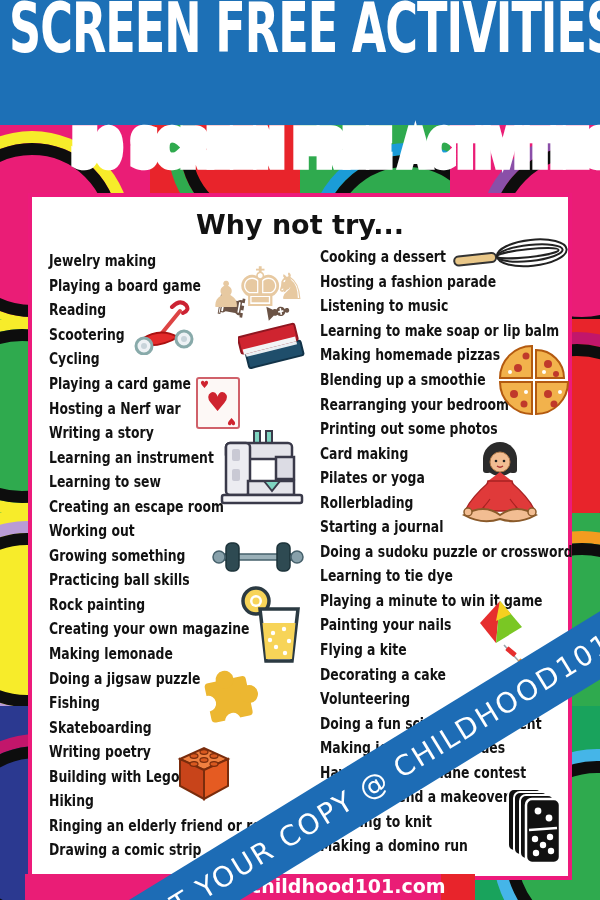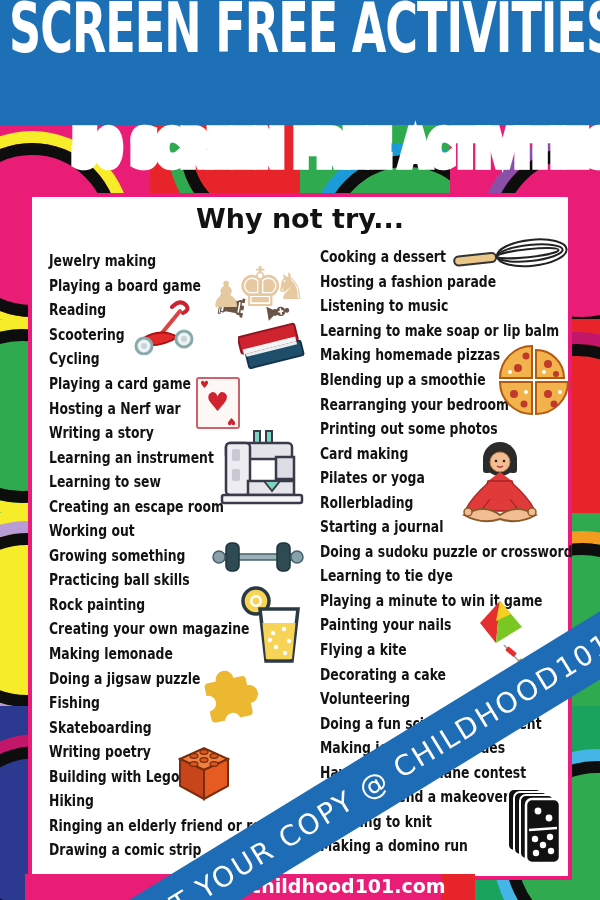--- a/index.html
+++ b/index.html
@@ -43,21 +43,21 @@
     color:#e91e63;
     background:linear-gradient(180deg,#d6186e 0%,#f15a24 22%,#ffe31a 45%,#8cc63f 62%,#1b75bb 82%,#7a3f98 100%);
     -webkit-background-clip:text;background-clip:text;-webkit-text-fill-color:transparent;}
   .badge-text::before{content:attr(data-text);position:absolute;left:0;top:0;z-index:-1;
     color:#fff;-webkit-text-fill-color:#fff;-webkit-text-stroke:9px #fff;
     text-shadow:0 0 2px #14387f;}
 
   
   .card{position:absolute;left:28px;top:193px;width:536px;height:679px;background:#fff;
     border:4px solid #ed1a7b;z-index:5;}
-  .card-heading{position:absolute;left:0;top:6px;width:100%;text-align:center;
+  .card-heading{position:absolute;left:0;top:12px;width:100%;text-align:center;
     font-weight:bold;font-size:27px;color:#121212;letter-spacing:0;}
   ul.col{position:absolute;margin:0;padding:0;list-style:none;transform:scaleX(0.8);
     transform-origin:left top;}
   ul.col li{height:24.55px;font-weight:bold;font-size:15.5px;color:#121212;white-space:nowrap;
     display:flex;align-items:center;}
   .col-left{left:17px;top:52px;}
   .col-right{left:288px;top:48px;}
 
   
   .icon{position:absolute;}

